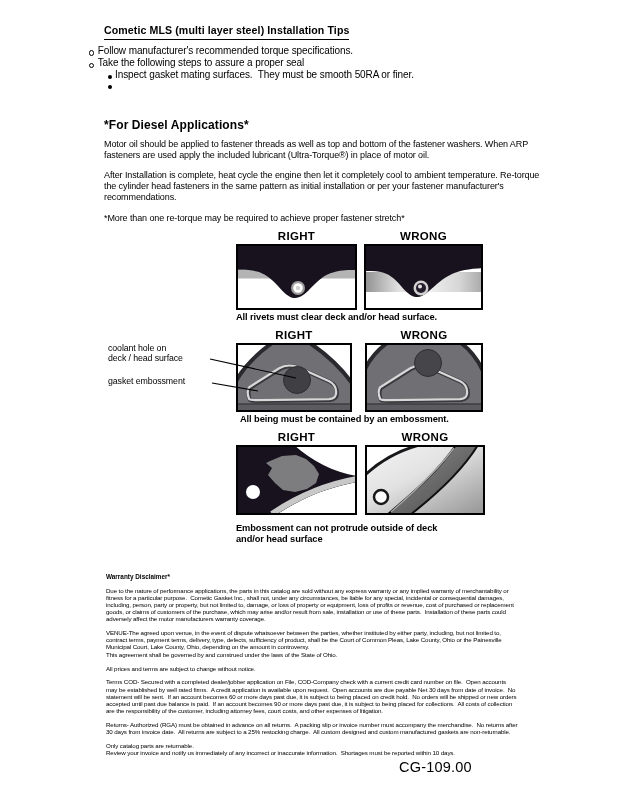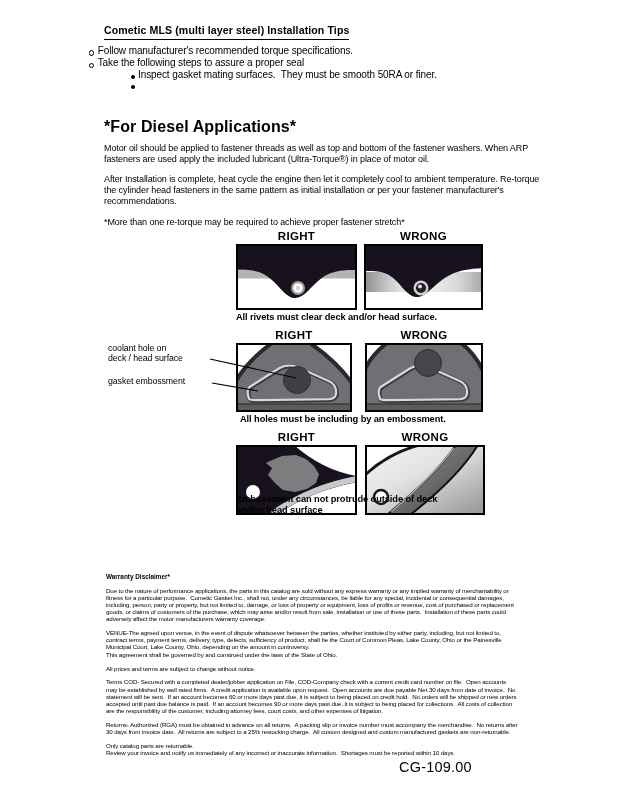--- a/index.html
+++ b/index.html
@@ -4,27 +4,27 @@
 <style>
   html,body{margin:0;padding:0;background:#e8e8e8}
   .page{position:relative;width:618px;height:800px;background:#ffffff;
         font-family:"Liberation Sans",sans-serif;color:#000;overflow:hidden}
   .abs{position:absolute}
   .title{left:104px;top:24px;font-size:10.6px;font-weight:bold;letter-spacing:.1px;
          border-bottom:1.6px solid #000;padding-bottom:3px}
   .tips{left:89px;top:45px;width:510px}
   .tip{display:flex;align-items:center;line-height:12.2px;font-size:10px;
        letter-spacing:-.1px;white-space:pre-wrap}
-  .tip.l2{margin-left:42px}
+  .tip.l2{margin-left:19px}
   .mk-o{flex:0 0 auto;width:3.2px;height:3.2px;border:1px solid #000;border-radius:50%;
         margin:3.8px 3.5px 0 0}
   .mk-f{flex:0 0 auto;width:4px;height:4px;background:#000;border-radius:50%;
         margin:3.8px 3px 0 0}
   .diesel{left:104px;top:118px;width:436px}
-  .diesel h2{margin:0 0 7px;font-size:16px;letter-spacing:.1px}
+  .diesel h2{margin:0 0 7px;font-size:12px;letter-spacing:.1px}
   .diesel p{margin:0 0 9.5px;font-size:9px;line-height:10.9px;letter-spacing:-.1px;
             white-space:pre-wrap}
   .hdr{font-size:11.5px;font-weight:600;text-align:center;letter-spacing:.3px}
   .cap{font-size:9.3px;font-weight:bold;letter-spacing:-.1px;line-height:10.5px;
        white-space:pre-line}
   .dlabel{font-size:8.8px;text-align:left;line-height:9.6px;letter-spacing:-.1px;
           white-space:pre-line}
   .fine{left:106px;top:573px;width:412px}
   .fine h3{margin:0 0 6.5px;font-size:6.4px}
   .fine p{margin:0 0 6.8px;font-size:6.2px;line-height:7.15px;letter-spacing:-.12px;
@@ -120,21 +120,21 @@
     <path d="M15.2,56.2 C13.2,51.2 13.2,47.2 15.2,44.2 L45.2,25.2 C51.2,21.7 59.2,21.7 65.2,24.7 L95.2,38.2 C100.2,40.7 102.2,44.2 102.2,49.2 C102.2,53.2 100.2,55.7 95.2,56.2 L23.2,57.2 C18.2,57.2 16.2,57 15.2,56.2 Z" fill="none" stroke="#d8d8d8" stroke-width="2.2" stroke-linejoin="round"></path>
     <circle cx="63" cy="20" r="13.5" fill="#45454a" stroke="#2e2e31" stroke-width="1"></circle>
     <rect x="1" y="1" width="116" height="67" fill="none" stroke="#000" stroke-width="2"></rect>
   </svg>
 
   <svg class="abs" style="left:205px;top:352px" width="95" height="45" viewBox="0 0 95 45">
     <line x1="5" y1="7" x2="91" y2="26" stroke="#000" stroke-width="1.1"></line>
     <line x1="7" y1="31" x2="53" y2="39" stroke="#000" stroke-width="1.1"></line>
   </svg>
 
-  <div class="abs cap" style="left:240px;top:414px">All holes must be including by an embossment.</div>
+  <div class="abs cap" style="left:240px;top:414px">All being must be contained by an embossment.</div>
 
   <div class="abs hdr" style="left:236px;top:431px;width:121px">RIGHT</div>
   <div class="abs hdr" style="left:365px;top:431px;width:120px">WRONG</div>
 
   <svg class="abs" style="left:236px;top:445px" width="121" height="70" viewBox="0 0 121 70">
     <defs>
       <clipPath id="c3r">
           <path d="M0,0 L58,0 C76,16 97,27 121,31 L121,37 C94,42 67,52 40,70 L0,70 Z"></path>
         </clipPath>
     </defs>
@@ -162,21 +162,21 @@
     </defs>
     <rect width="120" height="70" fill="url(#g3)"></rect>
     <path d="M0,0 L54,0 C36,5 17,14 0,30 Z" fill="#ffffff"></path>
     <path d="M54,0 C36,5 17,14 0,30" fill="none" stroke="#18181b" stroke-width="3"></path>
     <path d="M91,0 L113,0 C97,26 72,49 45,70 L22,70 C50,46 74,25 91,0 Z" fill="url(#g4)" stroke="#101013" stroke-width="2"></path>
     <path d="M89,3 C72,26 48,48 26,67" fill="none" stroke="#cfcfcf" stroke-width="1.4" opacity="0.8"></path>
     <circle cx="16" cy="52" r="7" fill="#ffffff" stroke="#18181b" stroke-width="2.5"></circle>
     <rect x="1" y="1" width="118" height="68" fill="none" stroke="#000" stroke-width="2"></rect>
   </svg>
 
-  <div class="abs cap" style="left:236px;top:494px">Embossment can not protrude outside of deck
+  <div class="abs cap" style="left:236px;top:523px">Embossment can not protrude outside of deck
 and/or head surface</div>
 
   <div class="abs fine">
     <h3>Warranty Disclaimer*</h3>
     <p>Due to the nature of performance applications, the parts in this catalog are sold without any express warranty or any implied warranty of merchantability or fitness for a particular purpose.  Cometic Gasket Inc., shall not, under any circumstances, be liable for any special, incidental or consequential damages, including, person, party or property, but not limited to, damage, or loss of property or equipment, loss of profits or revenue, cost of purchased or replacement goods, or claims of customers of the purchase, which may arise and/or result from sale, installation or use of these parts.  Installation of these parts could adversely affect the motor manufacturers warranty coverage.</p>
     <p>VENUE-The agreed upon venue, in the event of dispute whatsoever between the parties, whether instituted by either party, including, but not limited to, contract terms, payment terms, delivery, type, defects, sufficiency of product, shall be the Court of Common Pleas, Lake County, Ohio or the Painesville Municipal Court, Lake County, Ohio, depending on the amount in controversy.
 This agreement shall be governed by and construed under the laws of the State of Ohio.</p>
     <p>All prices and terms are subject to change without notice.</p>
     <p>Terms COD- Secured with a completed dealer/jobber application on File, COD-Company check with a current credit card number on file.  Open accounts may be established by well rated firms.  A credit application is available upon request.  Open accounts are due payable Net 30 days from date of invoice.  No statement will be sent.  If an account becomes 60 or more days past due, it is subject to being placed on credit hold.  No orders will be shipped or new orders accepted until past due balance is paid.  If an account becomes 90 or more days past due, it is subject to being placed for collections.  All costs of collection are the responsibility of the customer, including attorney fees, court costs, and other expenses of litigation.</p>
     <p>Returns- Authorized (RGA) must be obtained in advance on all returns.  A packing slip or invoice number must accompany the merchandise.  No returns after 30 days from invoice date.  All returns are subject to a 25% restocking charge.  All custom designed and custom manufactured gaskets are non-returnable.</p>

